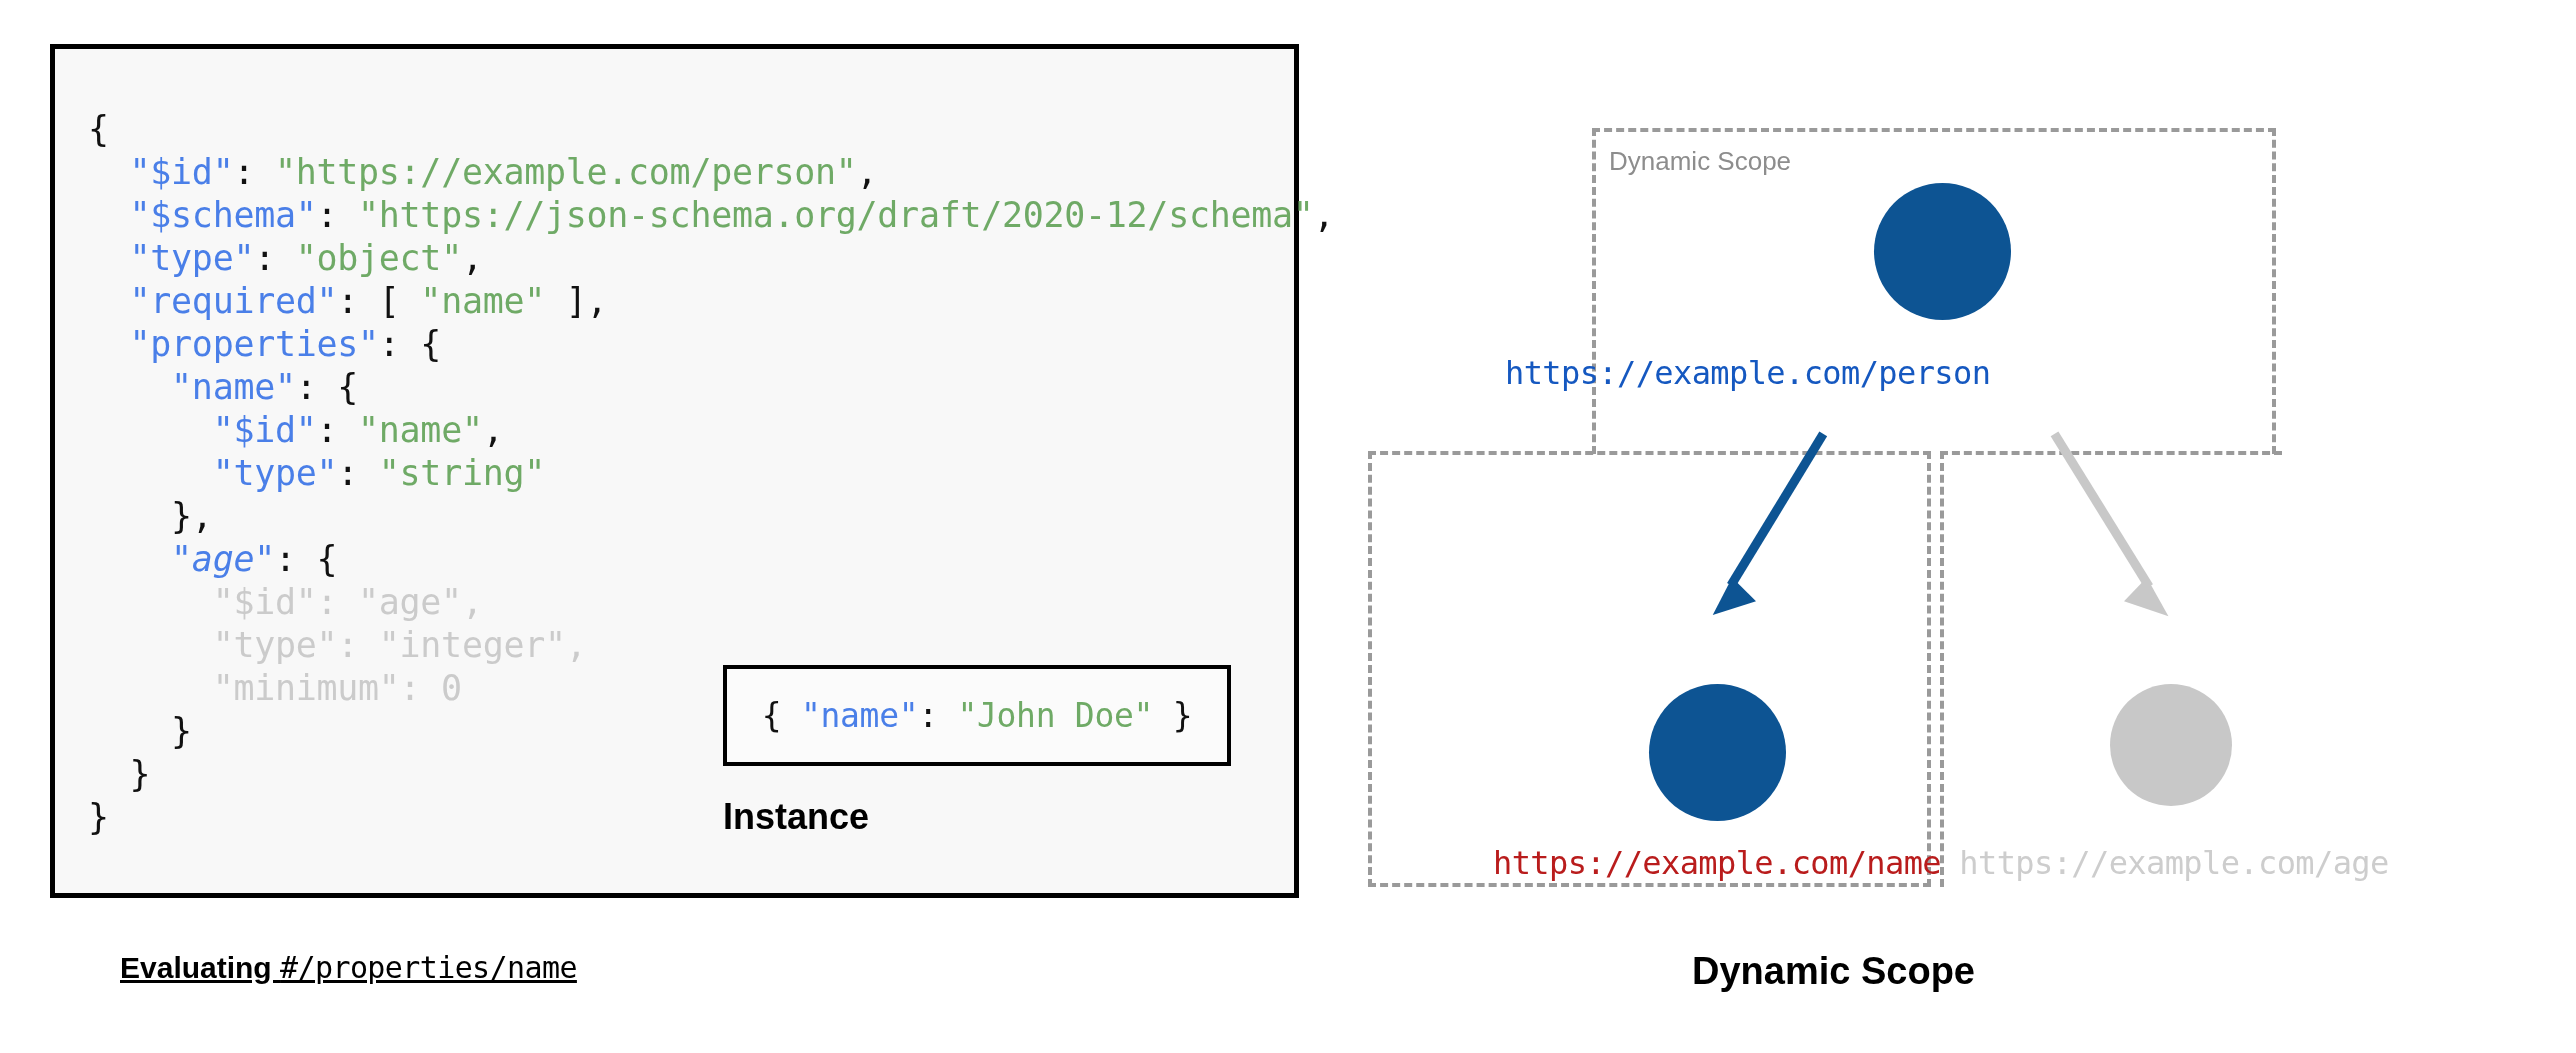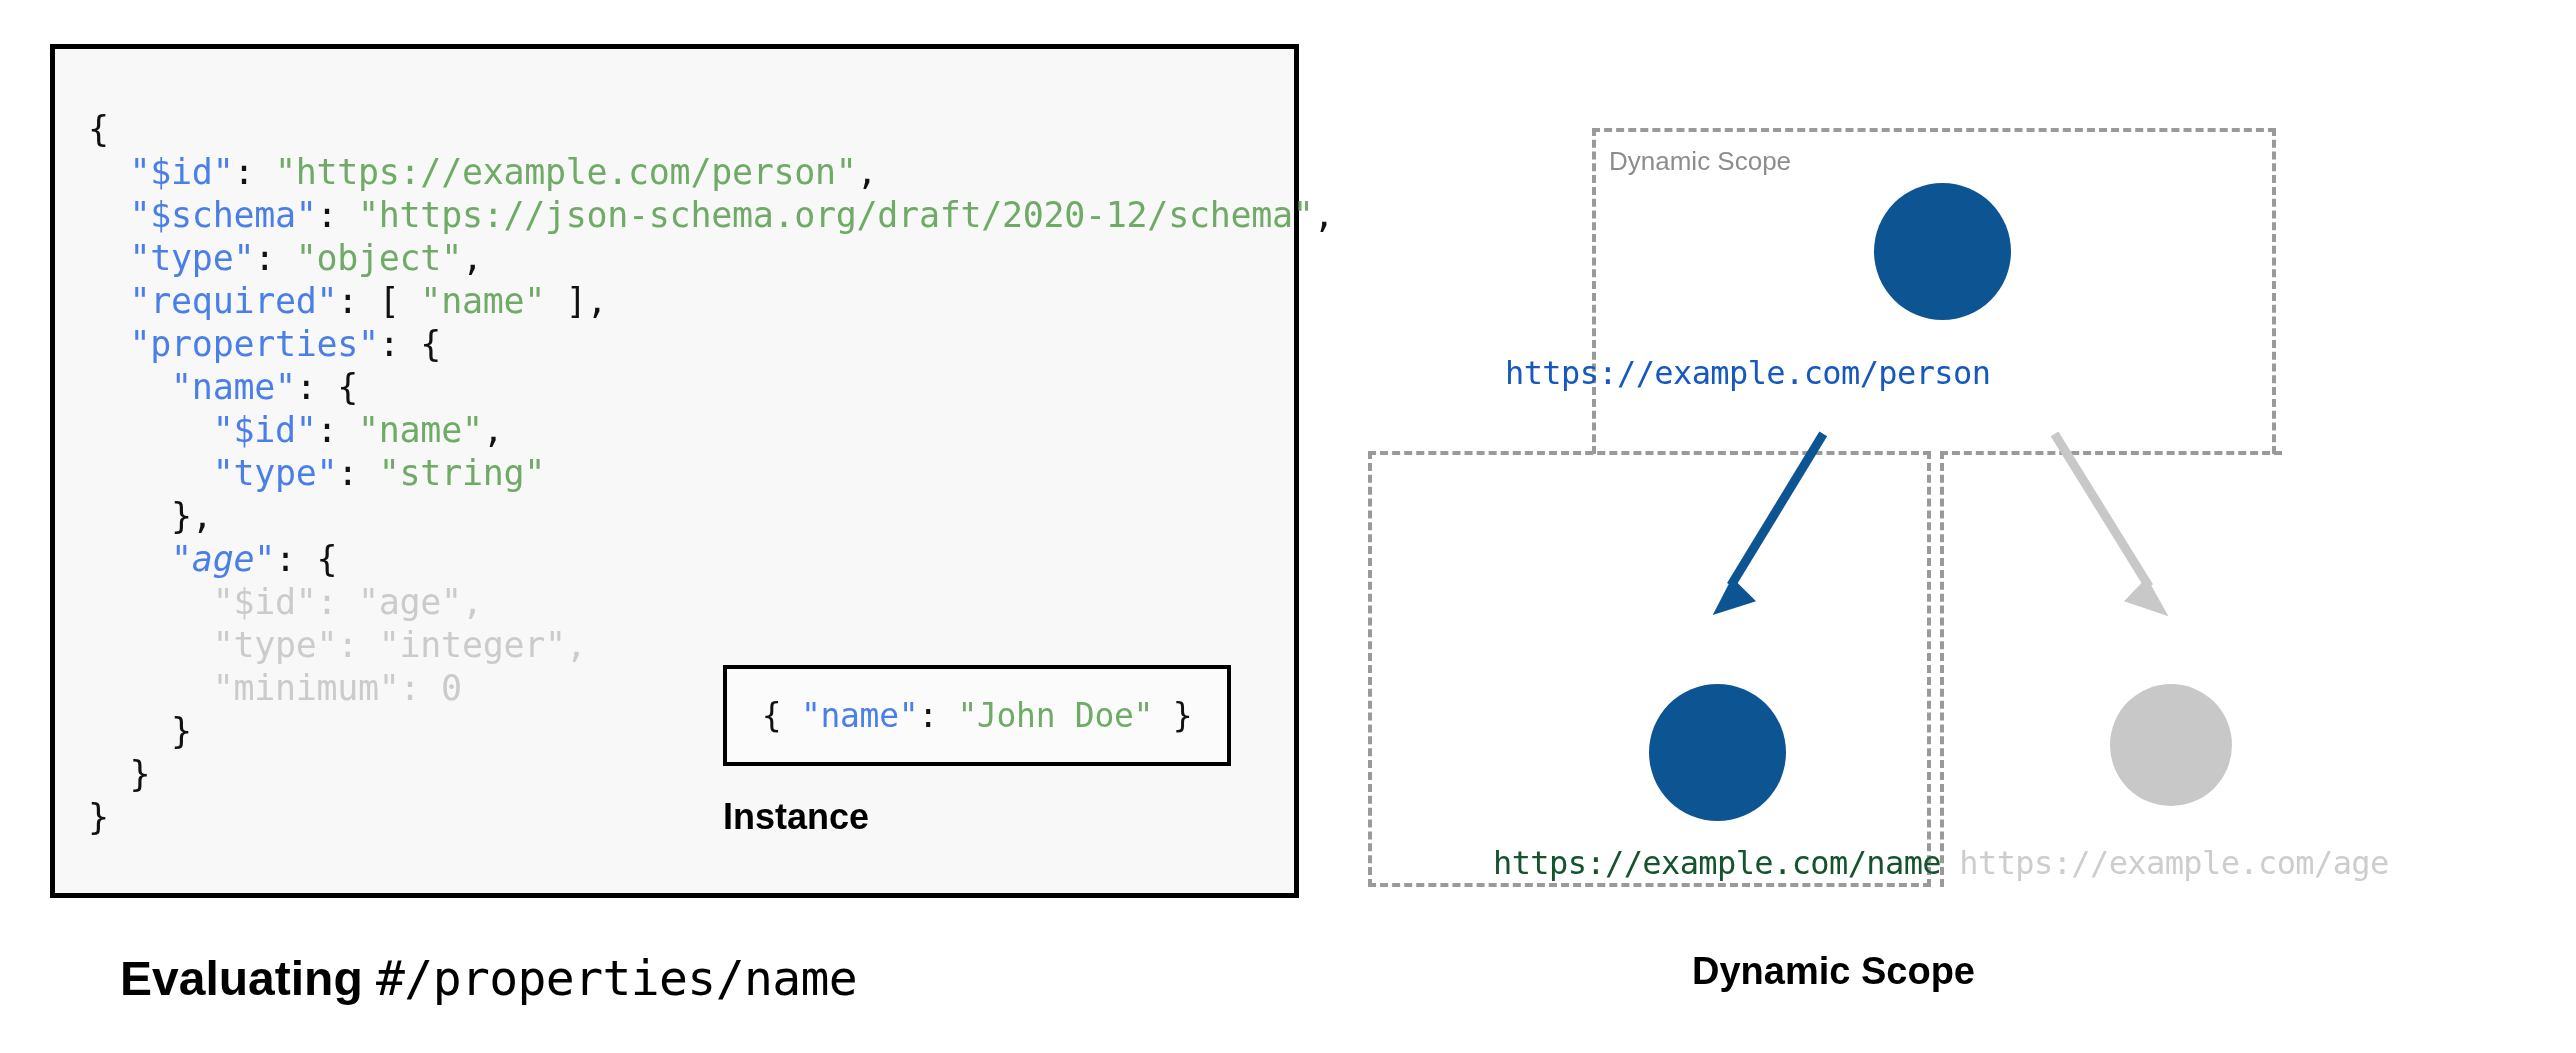--- a/index.html
+++ b/index.html
@@ -81,23 +81,24 @@
     font-weight: bold;
     font-size: 36px;
     color: #000000;
   }
 
   
   #left-caption {
     position: absolute;
     left: 120px;
     top: 950px;
-    font-size: 48px;
+    font-size: 30px;
     color: #000000;
     white-space: nowrap;
+    text-decoration: underline;
   }
   #left-caption .cap-bold {
     font-family: "Liberation Sans", sans-serif;
     font-weight: bold;
   }
   #left-caption .cap-mono {
     font-family: "DejaVu Sans Mono", "Liberation Mono", monospace;
     font-weight: normal;
     letter-spacing: -0.6px;
   }
@@ -184,21 +185,21 @@
     top: 246px;
     width: 875px;
     text-align: left;
     color: #1558c0;
   }
   #label-name {
     left: -66px;
     top: 736px;
     width: 856px;
     text-align: center;
-    color: #14532d;
+    color: #b91c1c;
   }
   #label-age {
     left: 391px;
     top: 736px;
     width: 856px;
     text-align: center;
     color: #cdcdcd;
   }
   #arrows {
     position: absolute;

